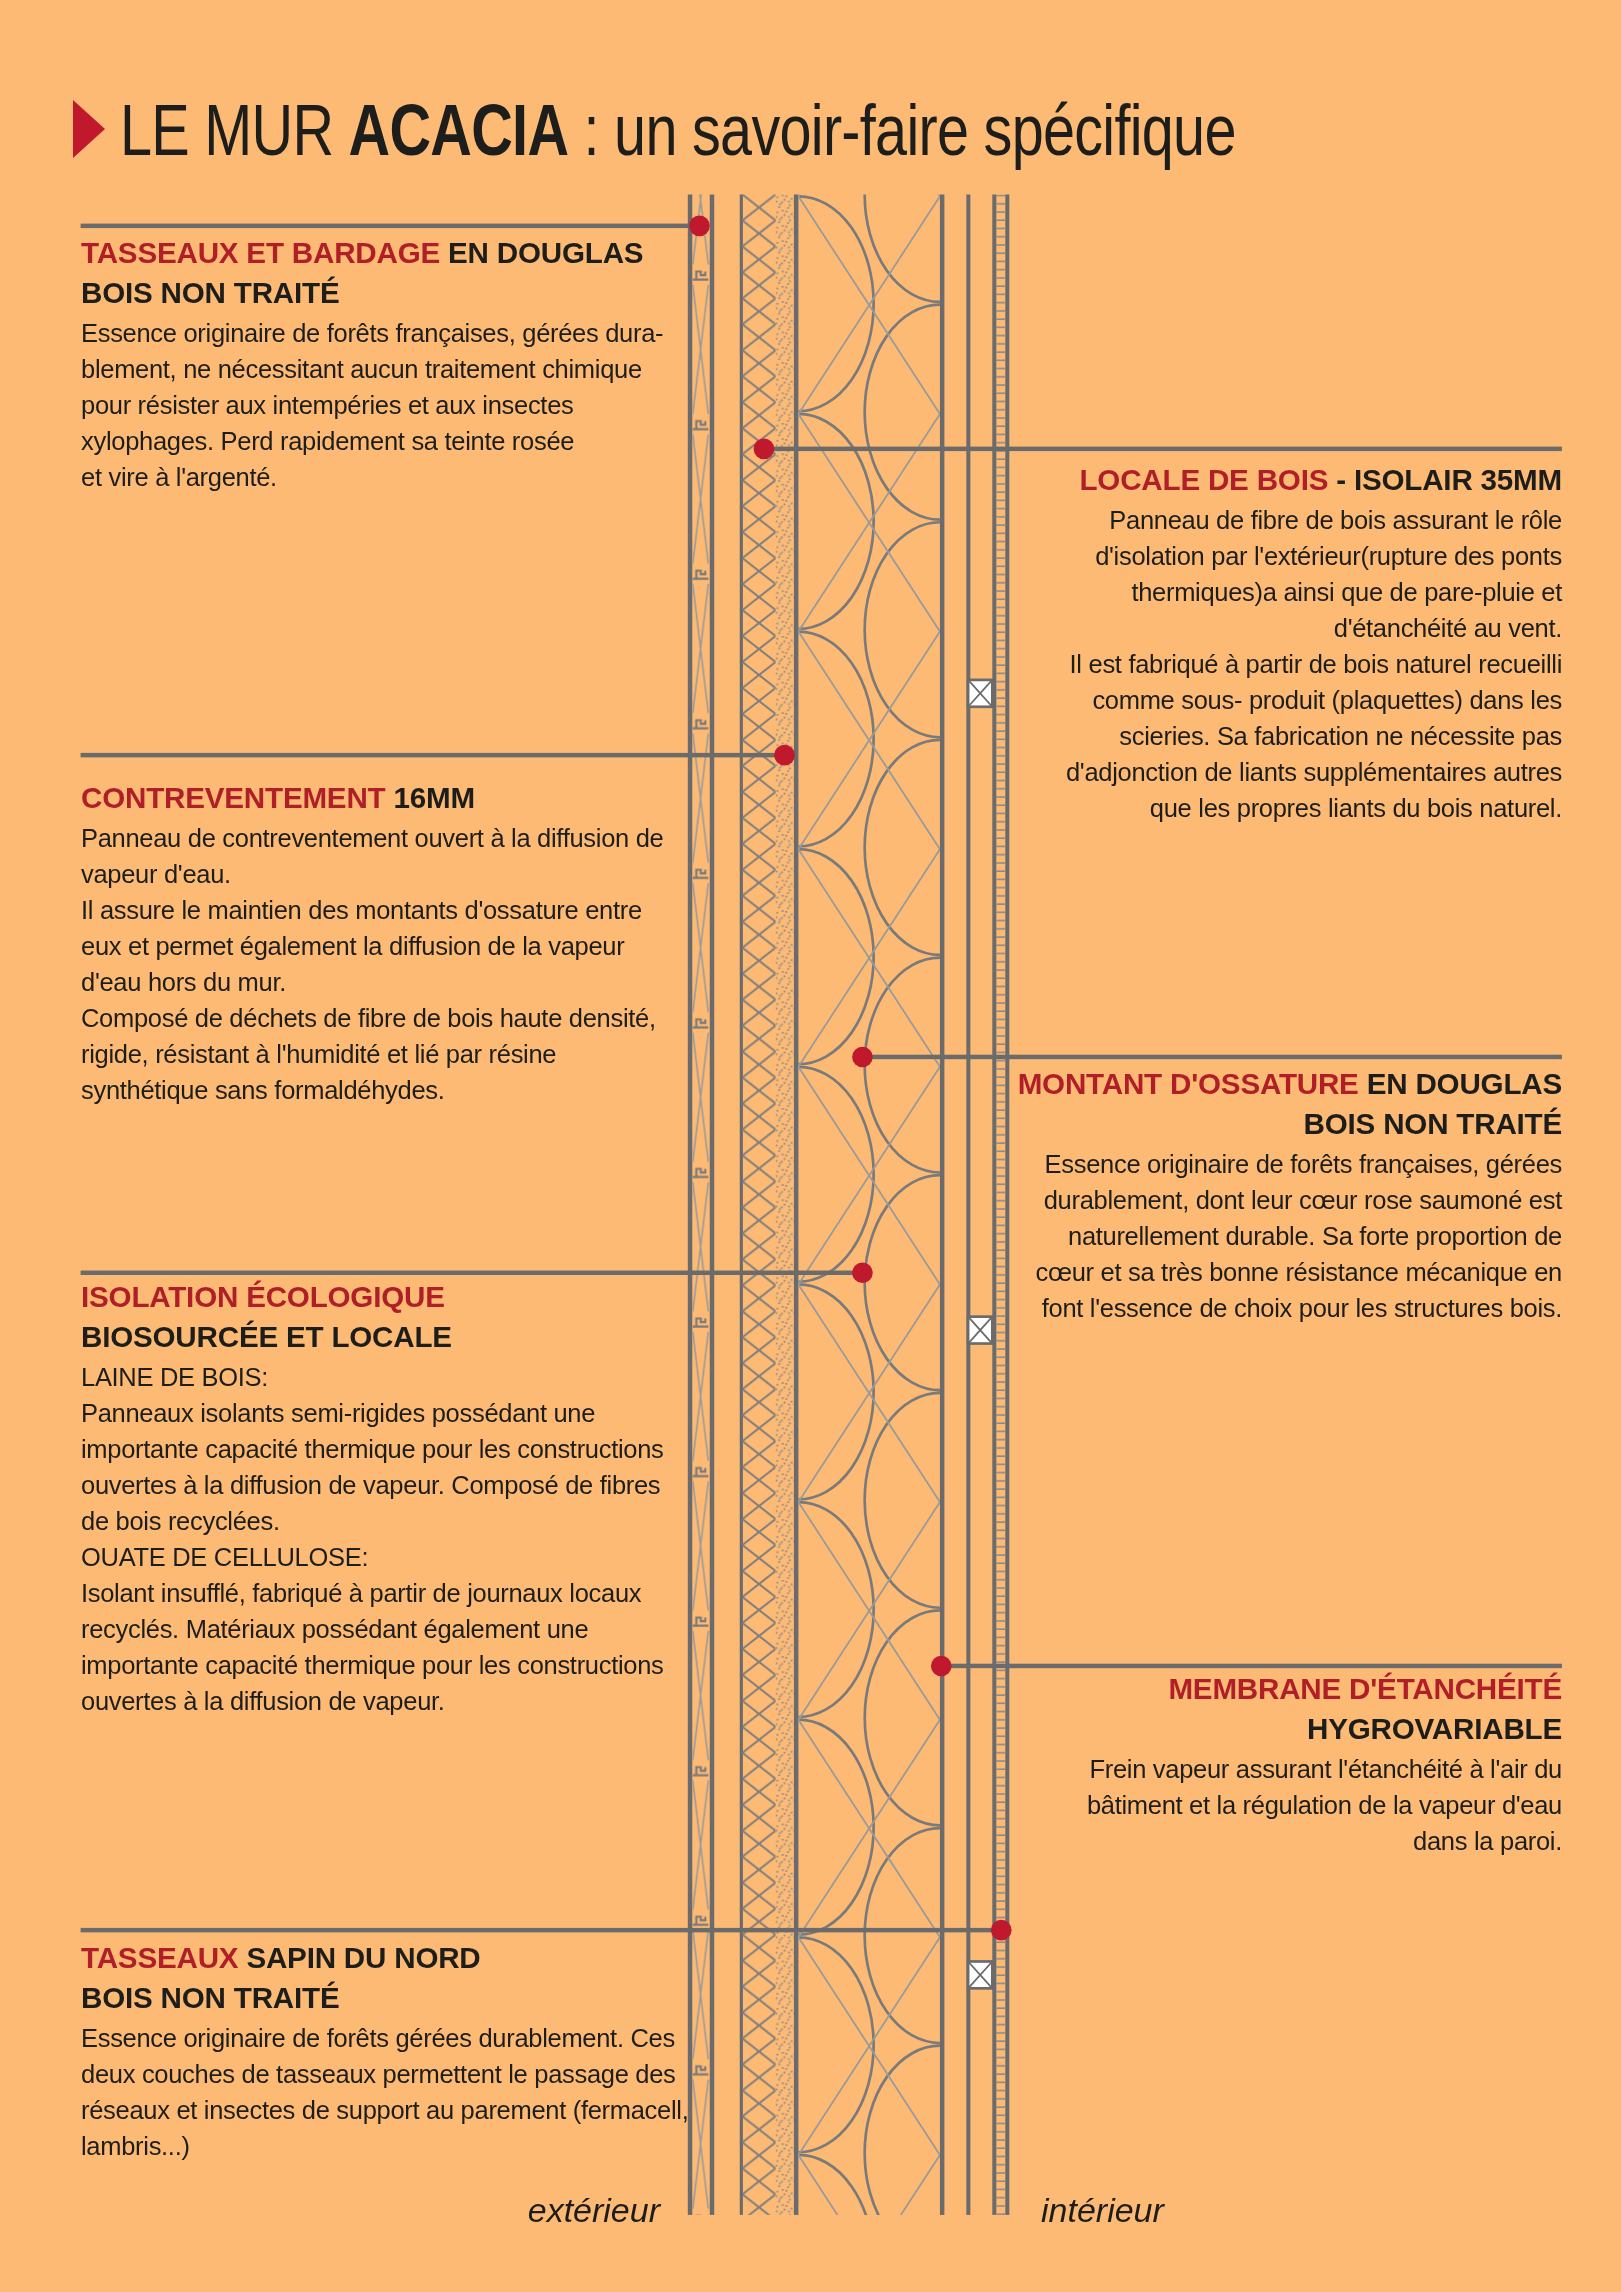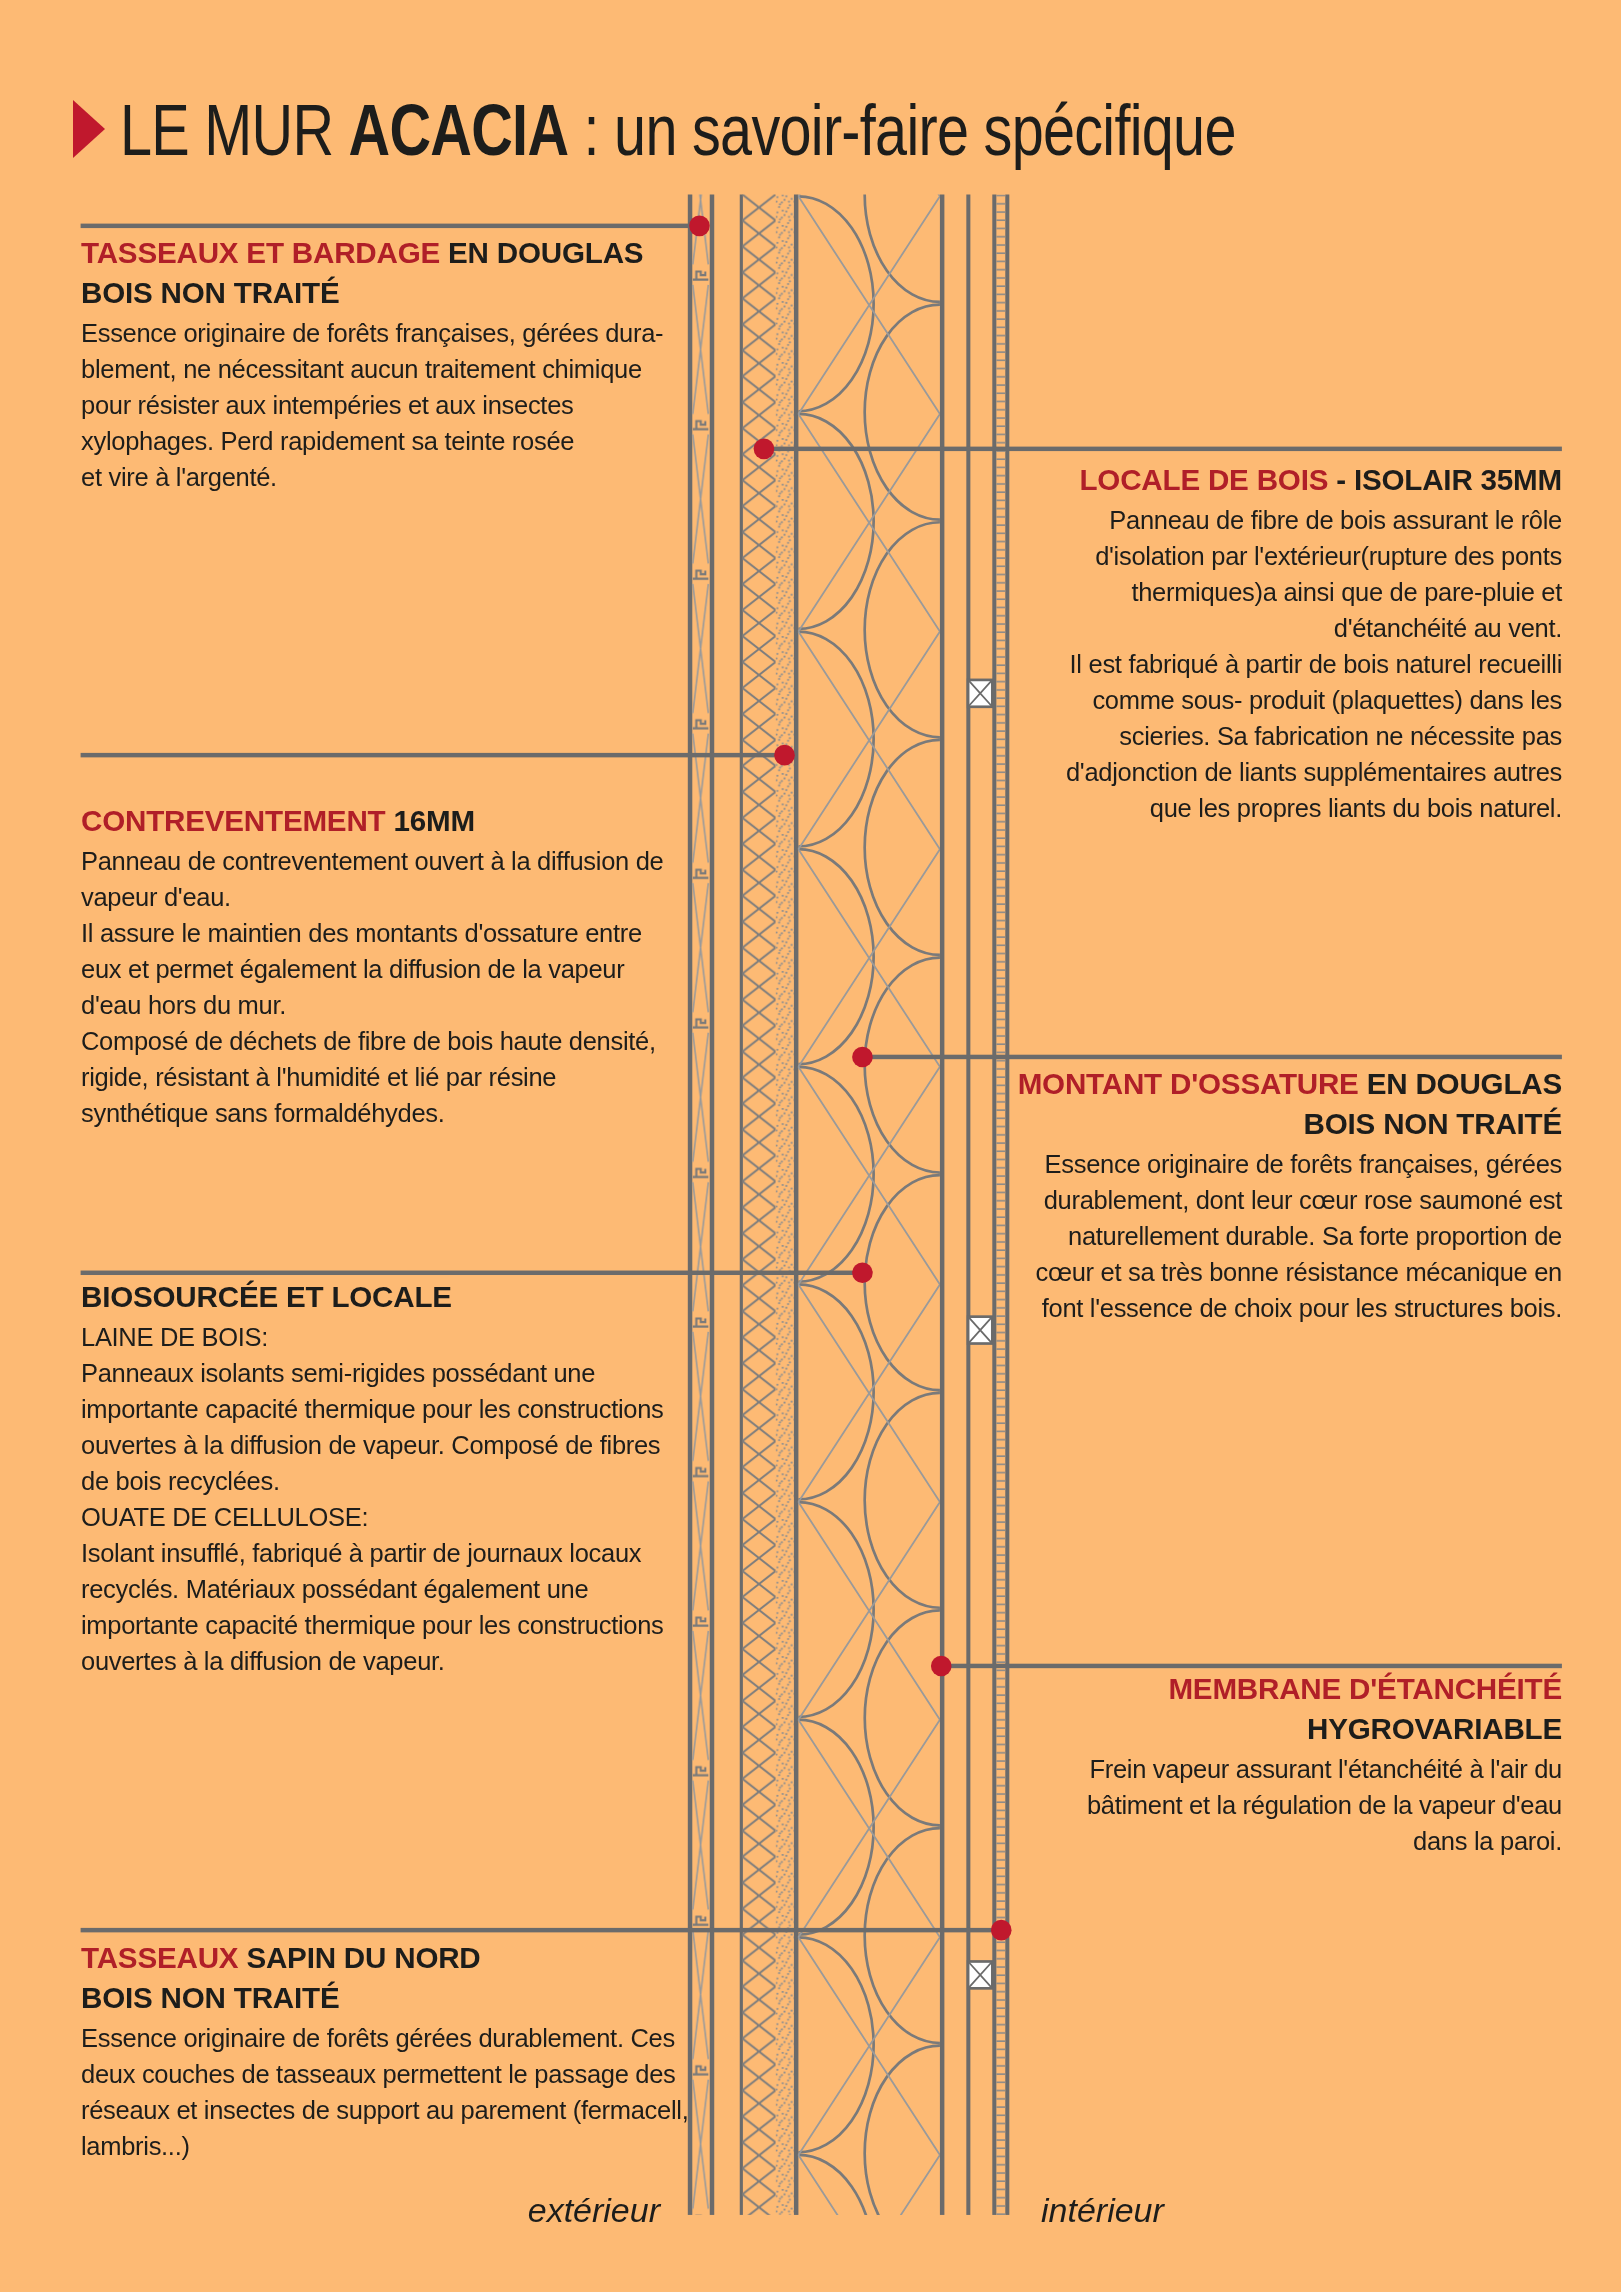--- a/index.html
+++ b/index.html
@@ -153,33 +153,34 @@
   <div class="block block-left" style="top:233px;">
     <div class="bh"><span class="red">TASSEAUX ET BARDAGE</span><span> EN DOUGLAS</span></div>
     <div class="bh">BOIS NON TRAITÉ</div>
     <div class="bb">Essence originaire de forêts françaises, gérées dura-
 blement, ne nécessitant aucun traitement chimique
 pour résister aux intempéries et aux insectes
 xylophages. Perd rapidement sa teinte rosée
 et vire à l'argenté.</div>
   </div>
 
-  <div class="block block-left" style="top:801px;">
+  <div class="block block-left" style="top:778px;">
     <div class="bh"><span class="red">CONTREVENTEMENT</span><span> 16MM</span></div>
     <div class="bb">Panneau de contreventement ouvert à la diffusion de
 vapeur d'eau.
 Il assure le maintien des montants d'ossature entre
 eux et permet également la diffusion de la vapeur
 d'eau hors du mur.
 Composé de déchets de fibre de bois haute densité,
 rigide, résistant à l'humidité et lié par résine
 synthétique sans formaldéhydes.</div>
   </div>
 
   <div class="block block-left" style="top:1277px;">
+    <div class="bh"><span class="red">ISOLATION ÉCOLOGIQUE</span></div>
     <div class="bh">BIOSOURCÉE ET LOCALE</div>
     <div class="bb">LAINE DE BOIS:
 Panneaux isolants semi-rigides possédant une
 importante capacité thermique pour les constructions
 ouvertes à la diffusion de vapeur. Composé de fibres
 de bois recyclées.
 OUATE DE CELLULOSE:
 Isolant insufflé, fabriqué à partir de journaux locaux
 recyclés. Matériaux possédant également une
 importante capacité thermique pour les constructions

